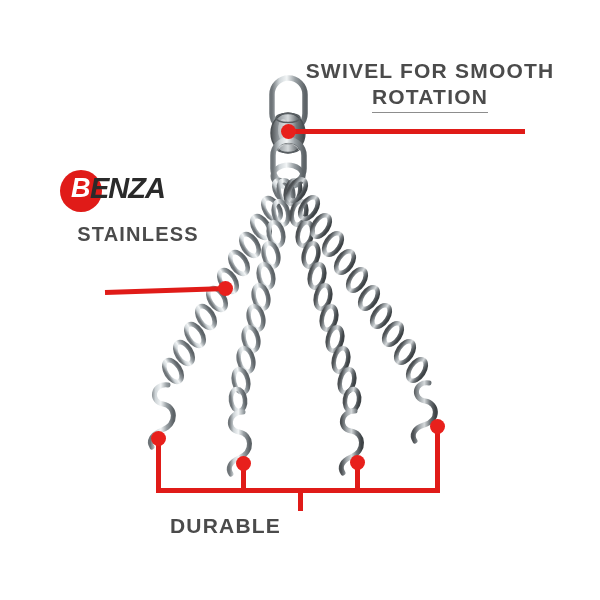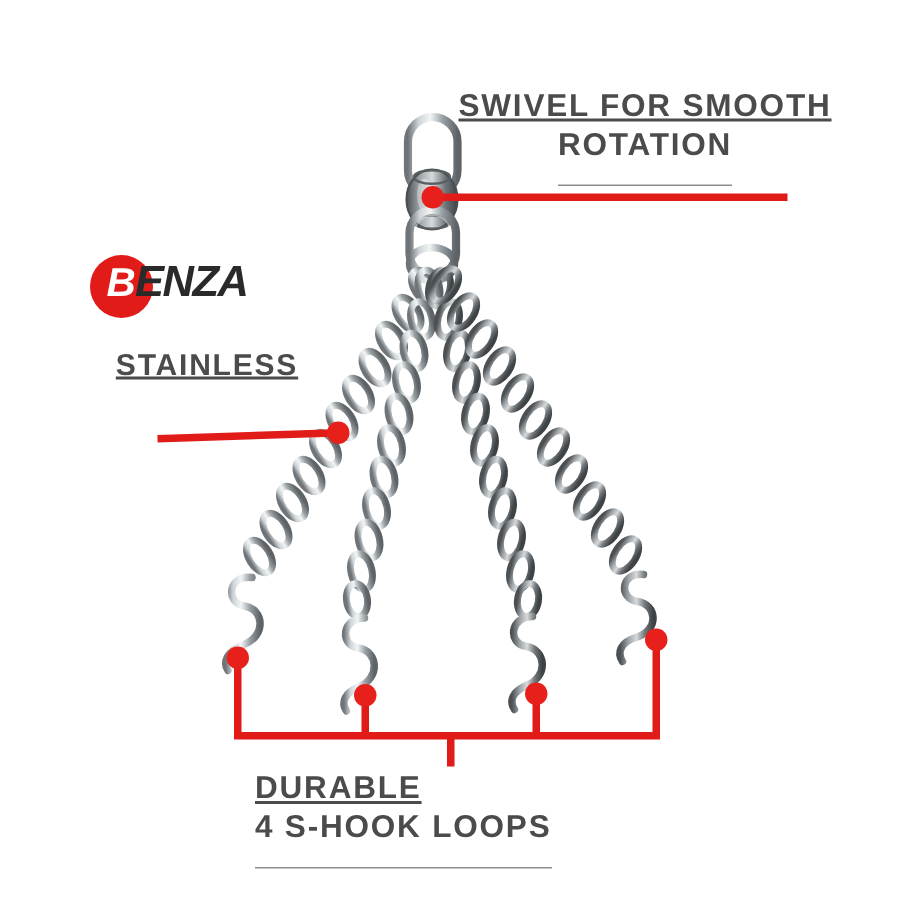--- a/index.html
+++ b/index.html
@@ -19,41 +19,40 @@
   
   .callout {
     position: absolute;
     color: #4b4b4b;
     font-weight: 700;
     letter-spacing: 1.2px;
     line-height: 1.22;
     text-transform: uppercase;
     font-family: "Liberation Sans", sans-serif;
     white-space: nowrap;
-    text-decoration: underline;
   }
   .callout .line {
     display: block;
   }
   .callout .line.underlined {
     border-bottom: 1.5px solid #8d8d8d;
-    padding-bottom: 14px;
+    padding-bottom: 3px;
     display: inline-block;
   }
 
   #callout-swivel {
     left: 300px;
     top: 58px;
     font-size: 21px;
     text-align: center;
     width: 260px;
   }
   #callout-chain {
     left: 58px;
-    top: 232px;
+    top: 222px;
     font-size: 20px;
     text-align: center;
     width: 160px;
   }
   #callout-hooks {
     left: 170px;
     top: 513px;
     font-size: 21px;
     width: 260px;
   }
@@ -267,16 +266,15 @@
 
   <div class="leader" style="left:298px; top:488px; width:4.5px; height:23px;"></div>
 
   <div class="dot" style="left:151px; top:431px;"></div>
   <div class="dot" style="left:236px; top:456px;"></div>
   <div class="dot" style="left:350px; top:455px;"></div>
   <div class="dot" style="left:430px; top:419px;"></div>
 
   <div id="callout-hooks" class="callout">
     <span class="line">DURABLE</span>
-    <span class="line underlined">4 S-HOOK LOOPS</span>
   </div>
 
 </div>
 
 </body></html>

